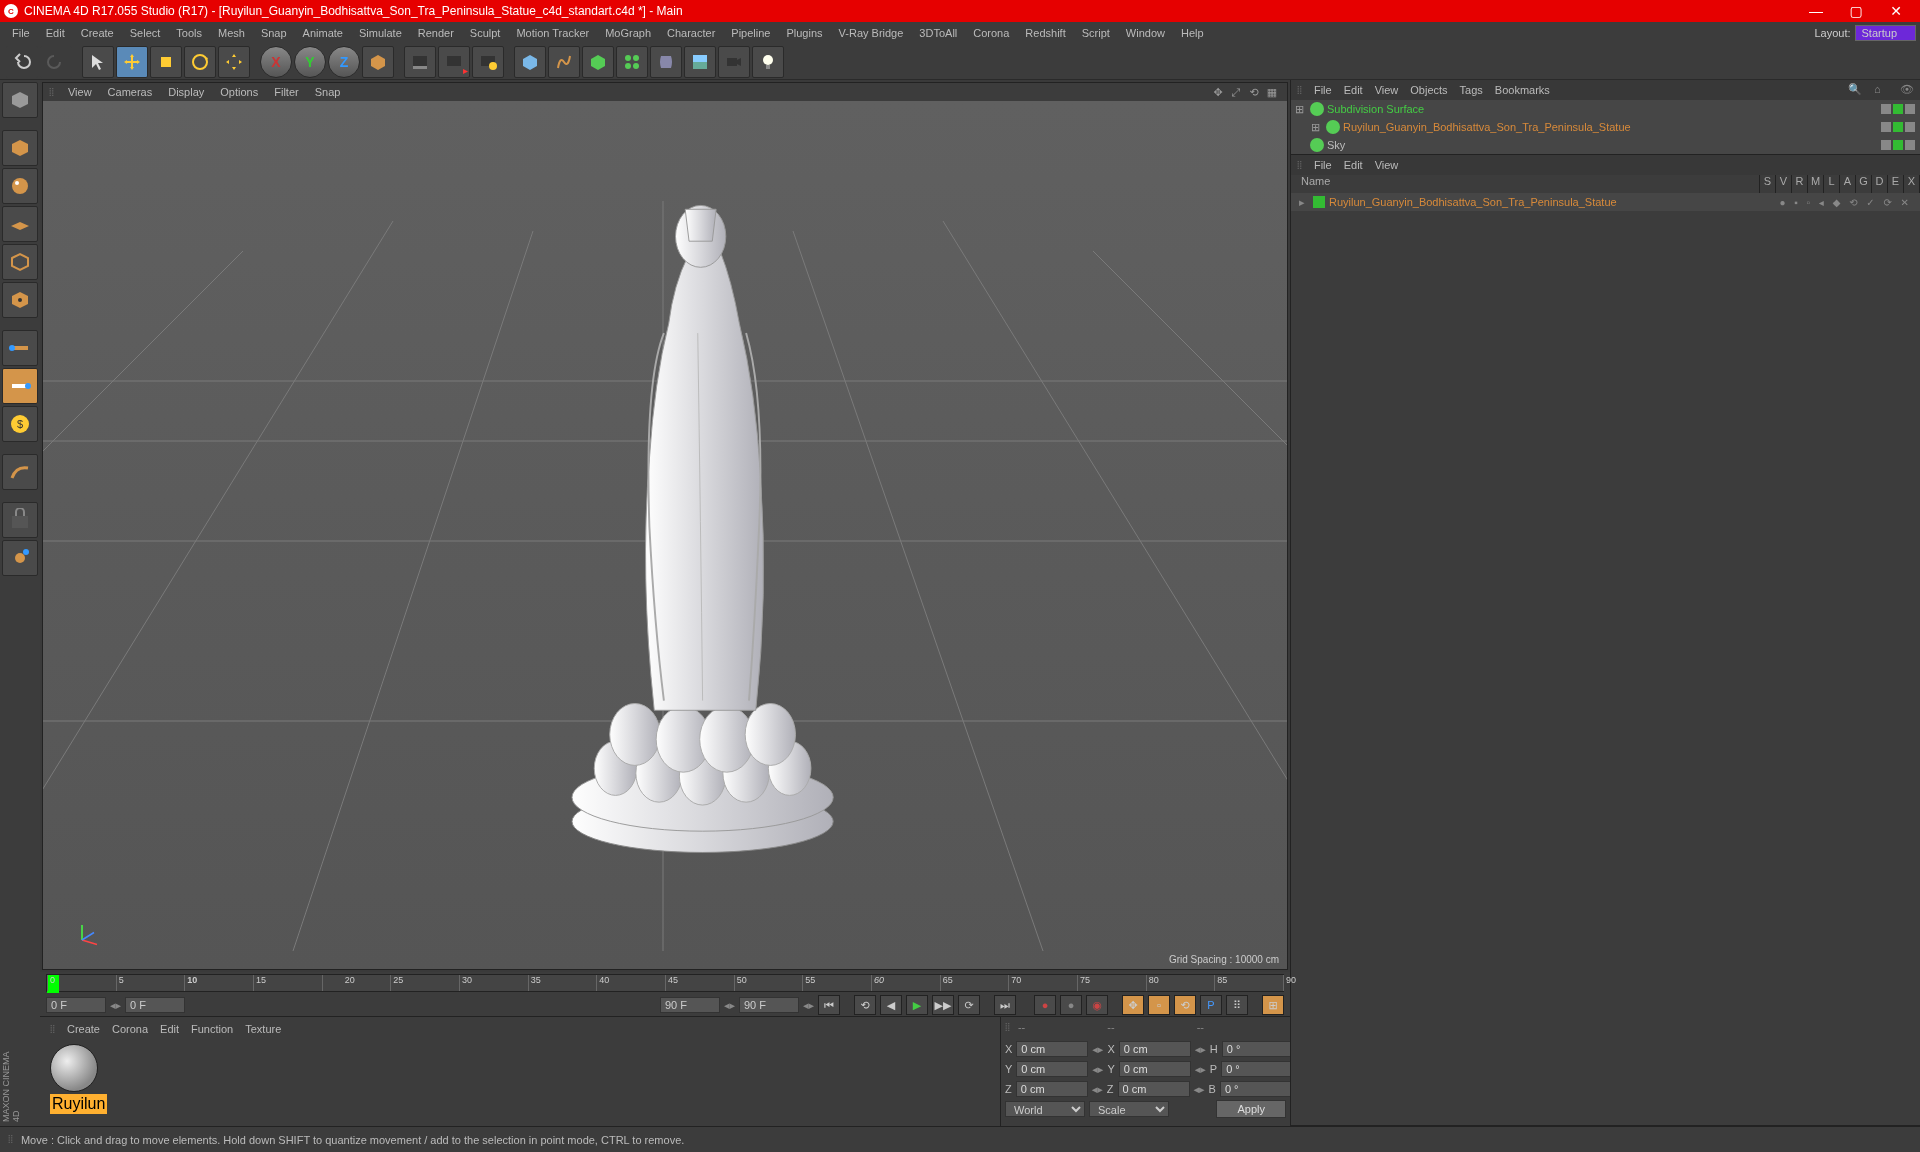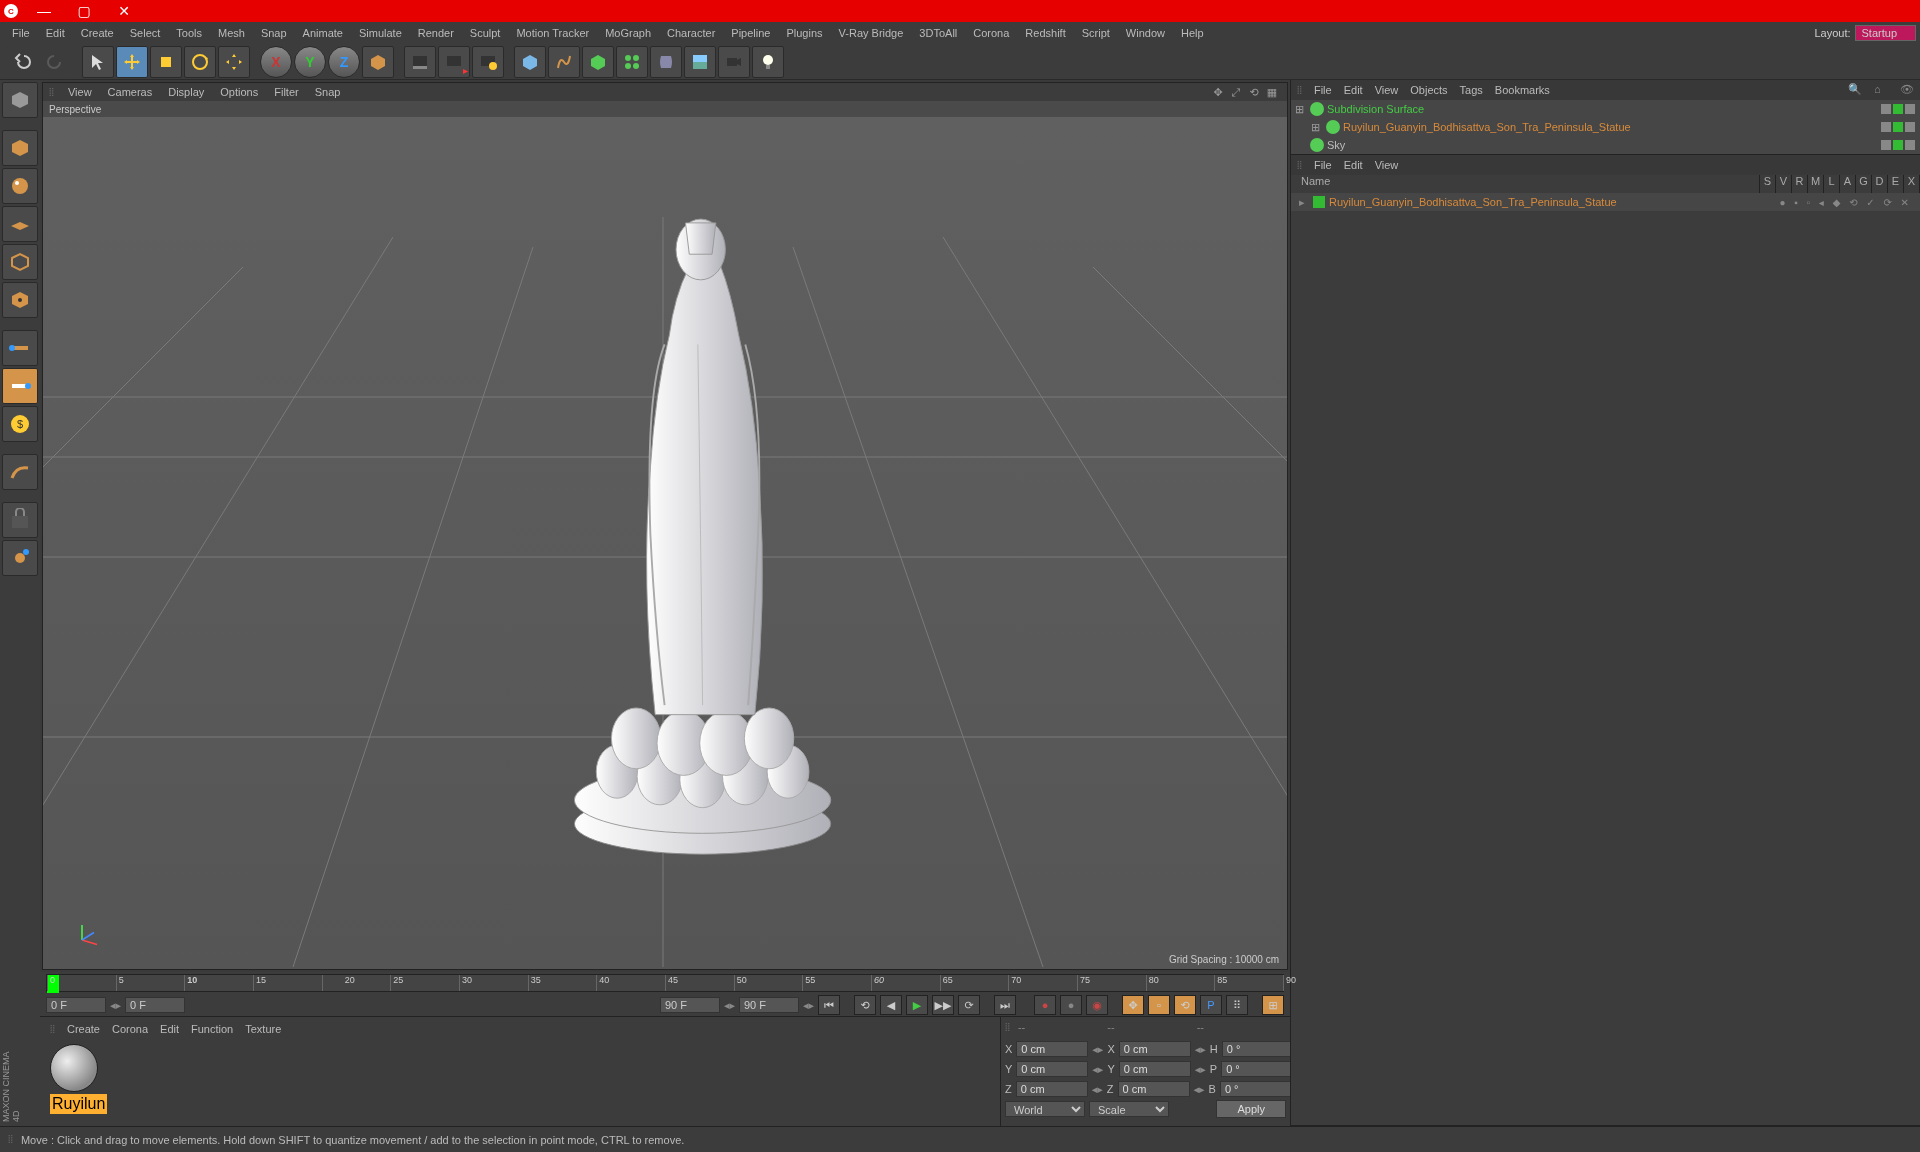--- a/index.html
+++ b/index.html
@@ -6,21 +6,21 @@
 body { width:1920px; height:1152px; background:#3a3a3a; overflow:hidden; position:relative; }
 .titlebar { height:22px; background:#e60000; display:flex; align-items:center; color:#fff; padding:0 4px; }
 .titlebar .logo { width:14px; height:14px; border-radius:50%; background:#fff; margin-right:6px; display:flex; align-items:center; justify-content:center; font-weight:bold; color:#e60000; font-size:8px;}
 .titlebar .title { flex:1; font-size:12px; }
 .titlebar .winbtns { display:flex; }
 .titlebar .winbtn { width:40px; height:22px; display:flex; align-items:center; justify-content:center; color:#fff; font-size:14px;}
 .menubar { height:22px; background:#3c3c3c; display:flex; align-items:center; padding:0 4px; color:#bbb; }
 .menubar .mitem { padding:0 8px; height:22px; display:flex; align-items:center; }
 .menubar .spacer { flex:1; }
 .menubar .layout-label { color:#ccc; margin-right:4px;}
-.menubar .layout-select { background:#be185d; border:1px solid #666; color:#ccc; padding:1px 18px 1px 6px; height:16px; }
+.menubar .layout-select { background:#6d28d9; border:1px solid #666; color:#ccc; padding:1px 18px 1px 6px; height:16px; }
 .toolbar { height:36px; background:#3c3c3c; display:flex; align-items:center; padding:2px 6px; gap:2px; border-bottom:1px solid #2a2a2a;}
 .tbtn { width:32px; height:32px; background:#4a4a4a; border:1px solid #2a2a2a; display:flex; align-items:center; justify-content:center; color:#ccc; border-radius:2px;}
 .tbtn.active { background:#5a8ab8; }
 .tbtn.undo { background:#3c3c3c; border:none;}
 .tbtn svg { width:20px; height:20px; }
 .tsep { width:6px; }
 .axis-btn { width:32px; height:32px; border:1px solid #2a2a2a; border-radius:50%; display:flex; align-items:center; justify-content:center; font-weight:bold; font-size:14px;}
 .axis-x{background:linear-gradient(#888,#555);color:#c33;} .axis-y{background:linear-gradient(#888,#555);color:#3c3;} .axis-z{background:linear-gradient(#888,#555);color:#39f;}
 .main-area { position:absolute; top:80px; left:0; right:0; bottom:26px; display:flex; }
 .sidebar-left { width:40px; background:#3c3c3c; display:flex; flex-direction:column; padding:2px; gap:2px;}
@@ -74,20 +74,21 @@
 .take-row .tname{color:#d88a3a;}
 .statusbar { position:absolute; bottom:0; left:0; right:0; height:26px; background:#3c3c3c; border-top:1px solid #222; display:flex; align-items:center; padding:0 8px; color:#bbb;}
 .brand { position:absolute; left:2px; bottom:30px; width:18px; height:80px; writing-mode:vertical-rl; transform:rotate(180deg); color:#999; font-size:9px; display:flex; align-items:center; justify-content:center;}
 .statue { position:absolute; left:38%; top:10%; width:30%; height:78%; }
 </style>
 </head>
 <body>
 
 <div class="titlebar">
   <div class="logo">C</div>
+  <div class="title">CINEMA 4D R17.055 Studio (R17) - [Ruyilun_Guanyin_Bodhisattva_Son_Tra_Peninsula_Statue_c4d_standart.c4d *] - Main</div>
   <div class="winbtns">
     <div class="winbtn">—</div>
     <div class="winbtn">▢</div>
     <div class="winbtn">✕</div>
   </div>
 </div>
 
 <div class="menubar">
   <div class="mitem">File</div>
   <div class="mitem">Edit</div>
@@ -318,21 +319,20 @@
         <div class="vitem">Display</div>
         <div class="vitem">Options</div>
         <div class="vitem">Filter</div>
         <div class="vitem">Snap</div>
         <div class="vspacer"></div>
         <div class="vicon">✥</div>
         <div class="vicon">⤢</div>
         <div class="vicon">⟲</div>
         <div class="vicon">▦</div>
       </div>
-      <div class="vp-label">Perspective</div>
       <div class="viewport">
 
         <svg width="100%" height="100%" style="position:absolute;inset:0">
           <g stroke="#7a7a7a" stroke-width="1">
             <line x1="0" y1="280" x2="1250" y2="280"></line>
             <line x1="-100" y1="340" x2="1350" y2="340"></line>
             <line x1="-300" y1="440" x2="1550" y2="440"></line>
             <line x1="-600" y1="620" x2="1850" y2="620"></line>
             <line x1="620" y1="100" x2="620" y2="850"></line>
             <line x1="350" y1="120" x2="-100" y2="850"></line>

